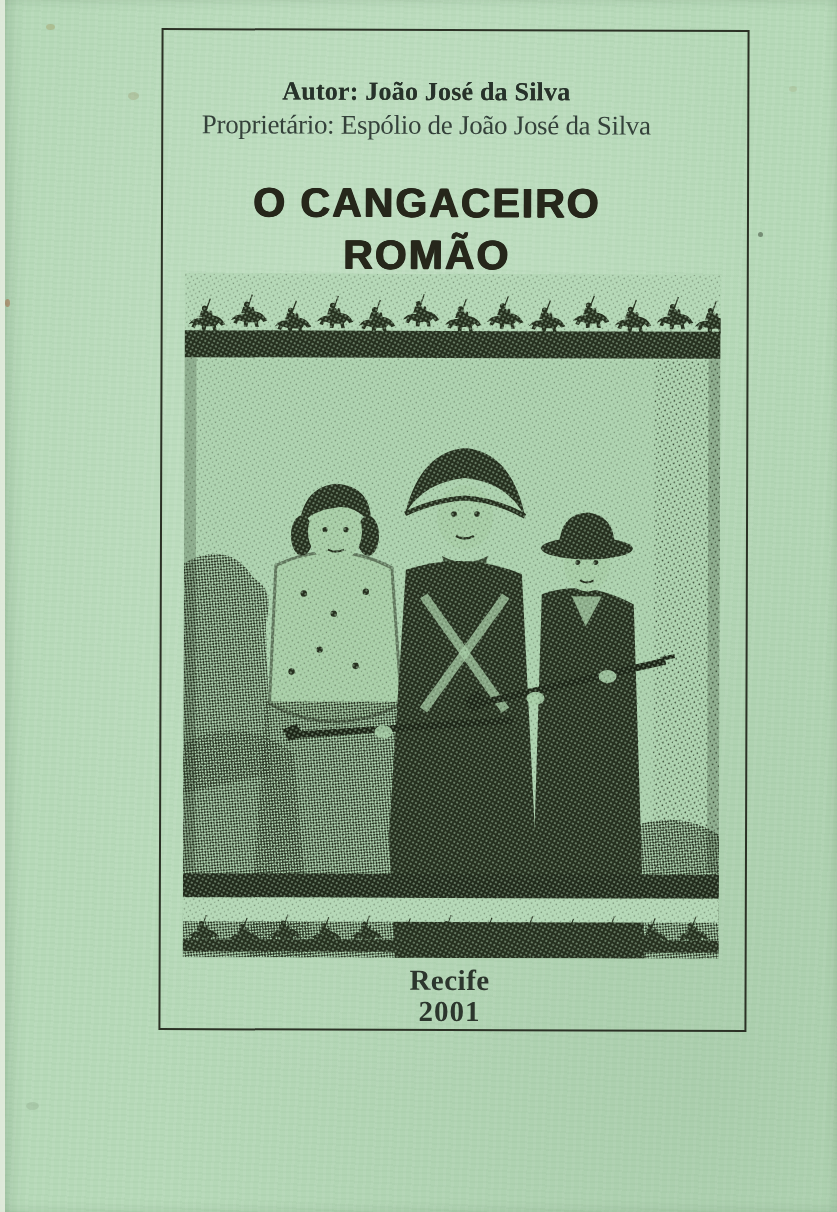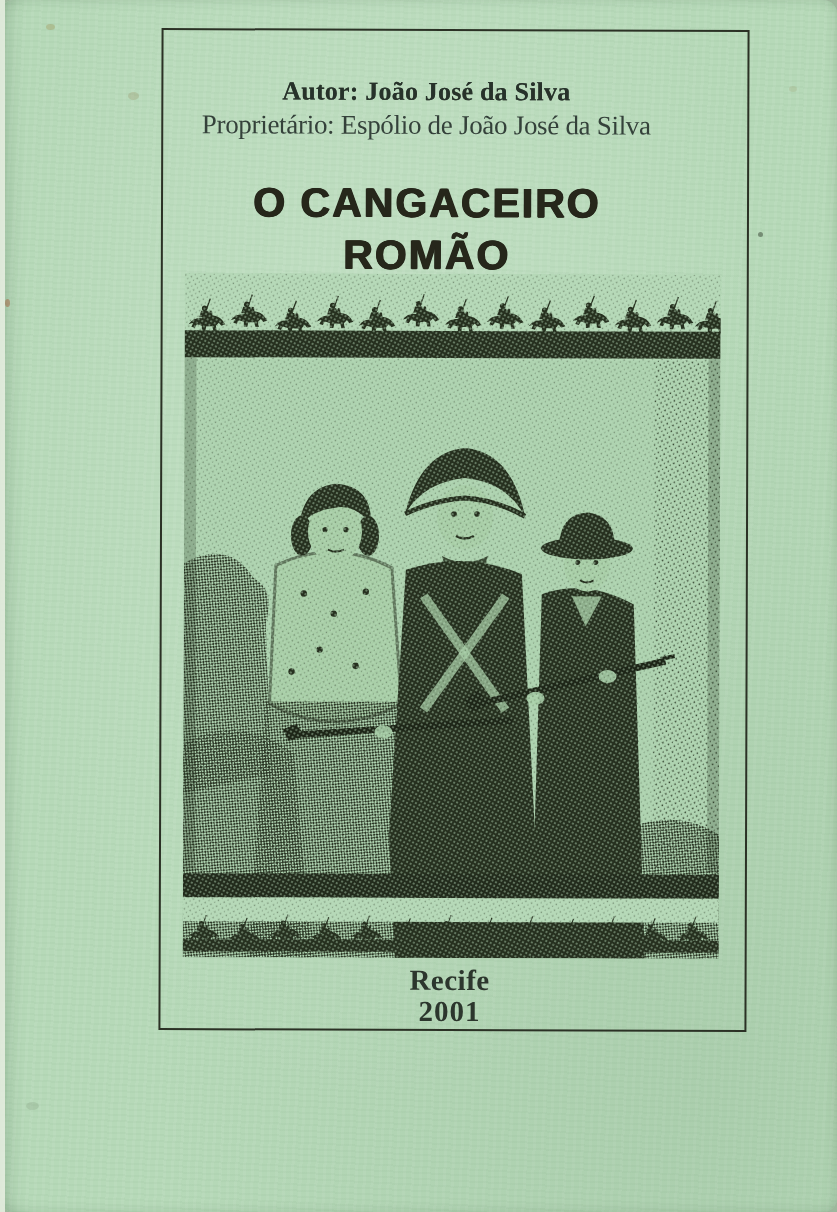--- a/index.html
+++ b/index.html
@@ -10,21 +10,20 @@
   }
   .page{
     position:relative;width:837px;height:1212px;
     background-color:#b6d9b8;
     background-image:
       radial-gradient(ellipse at 45% 35%, rgba(255,255,255,0.16), rgba(255,255,255,0) 62%),
       radial-gradient(ellipse at 85% 90%, rgba(70,110,75,0.10), rgba(0,0,0,0) 55%),
       repeating-linear-gradient(3deg,  rgba(96,140,100,0.05) 0 2px, rgba(0,0,0,0) 2px 6px),
       repeating-linear-gradient(93deg, rgba(255,255,255,0.06) 0 3px, rgba(0,0,0,0) 3px 8px);
     box-shadow: inset 14px 0 22px -14px rgba(50,80,55,0.45), inset -6px 0 14px -8px rgba(50,80,55,0.25);
-    border-radius: 14px;
   }
   .paper-edge{
     position:absolute;left:0;top:0;width:5px;height:100%;
     background:#eaf1e4;opacity:.85;
   }
   .speck{position:absolute;border-radius:50%;}
   .speck.s1{left:46px;top:24px;width:9px;height:6px;background:rgba(150,130,60,.30);}
   .speck.s2{left:128px;top:92px;width:11px;height:8px;background:rgba(140,120,70,.22);}
   .speck.s3{left:5px;top:299px;width:5px;height:8px;background:rgba(165,85,50,.45);}
   .speck.s4{left:758px;top:232px;width:5px;height:5px;background:rgba(40,52,36,.45);}

